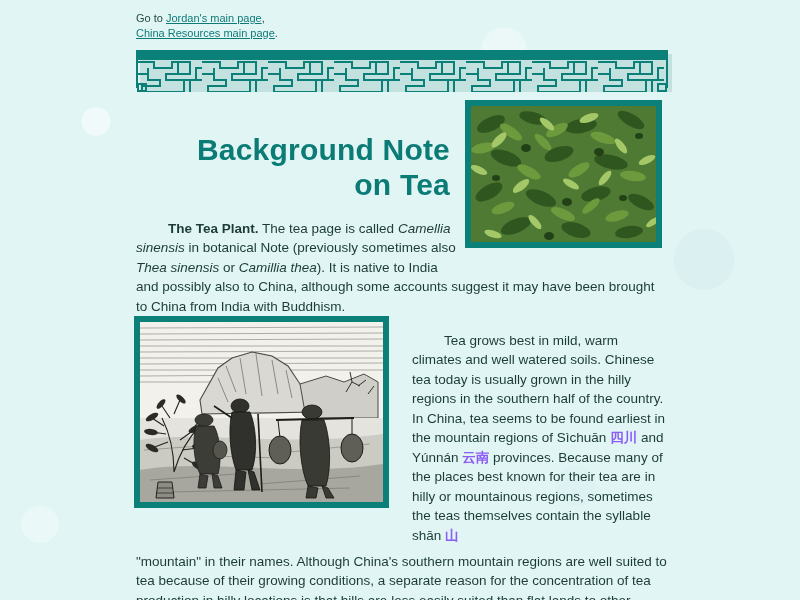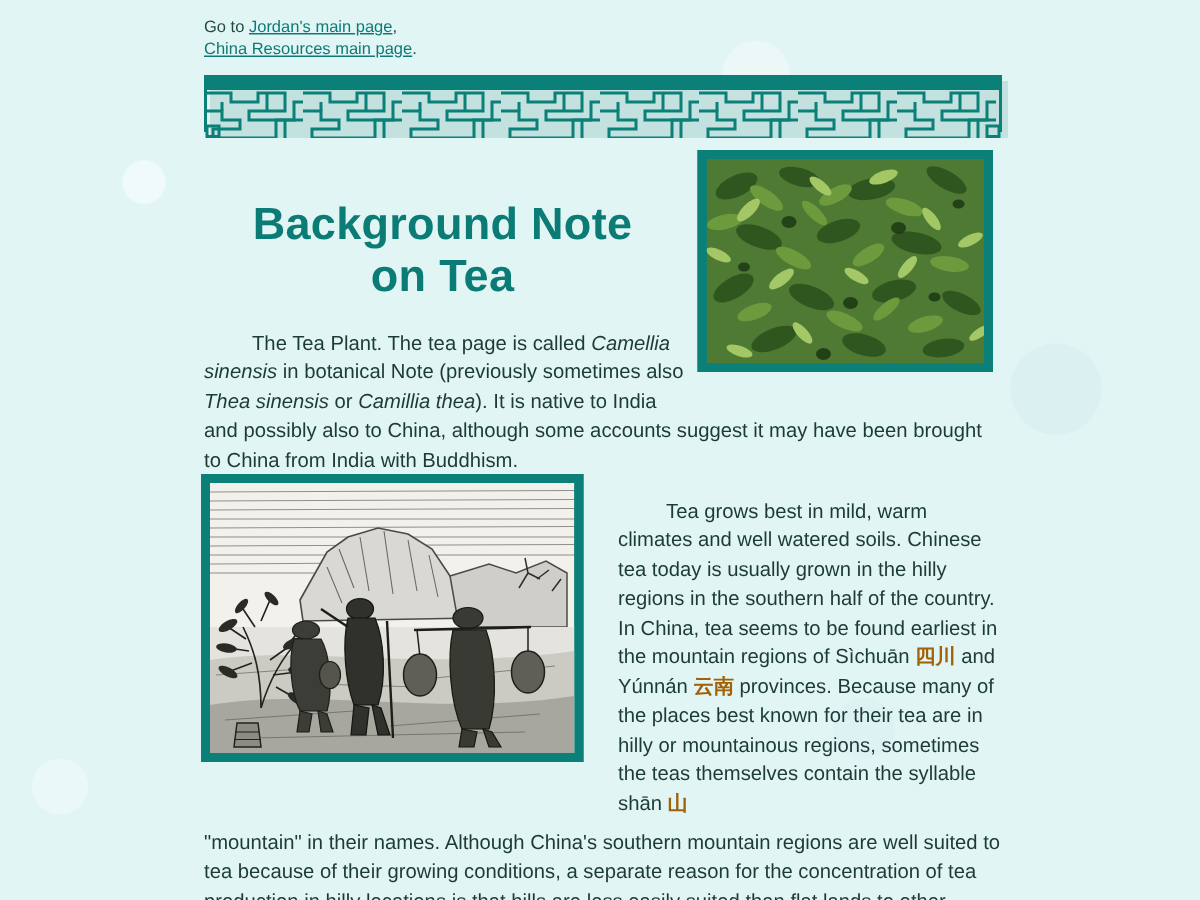--- a/index.html
+++ b/index.html
@@ -68,21 +68,21 @@
     height: 42px;
   }
   .banner svg { display: block; }
 
   
   .page-title {
     position: absolute;
     left: 140px;
     top: 112px;
     width: 310px;
-    text-align: center;
+    text-align: right;
     font-size: 30px;
     font-weight: bold;
     line-height: 35px;
     color: #0b7b76;
     letter-spacing: .2px;
   }
 
   
   .photo-frame {
     position: absolute;
@@ -106,23 +106,23 @@
   .photo-inner { width: 100%; height: 100%; display: block; }
 
   
   .body-text {
     position: absolute;
     font-size: 13.5px;
     line-height: 19.5px;
     color: #1b3b34;
   }
   .body-text i { font-style: italic; }
-  .body-text b { font-weight: normal; }
+  .body-text b { font-weight: bold; }
   .hanzi {
-    color: #a16207;
+    color: #8b5cf6;
     font-weight: bold;
     font-family: Liberation Serif, serif;
   }
   .indent { display: inline-block; width: 32px; }
 
   #para-tea-plant {
     left: 136px;
     top: 205px;
     width: 528px;
   }

